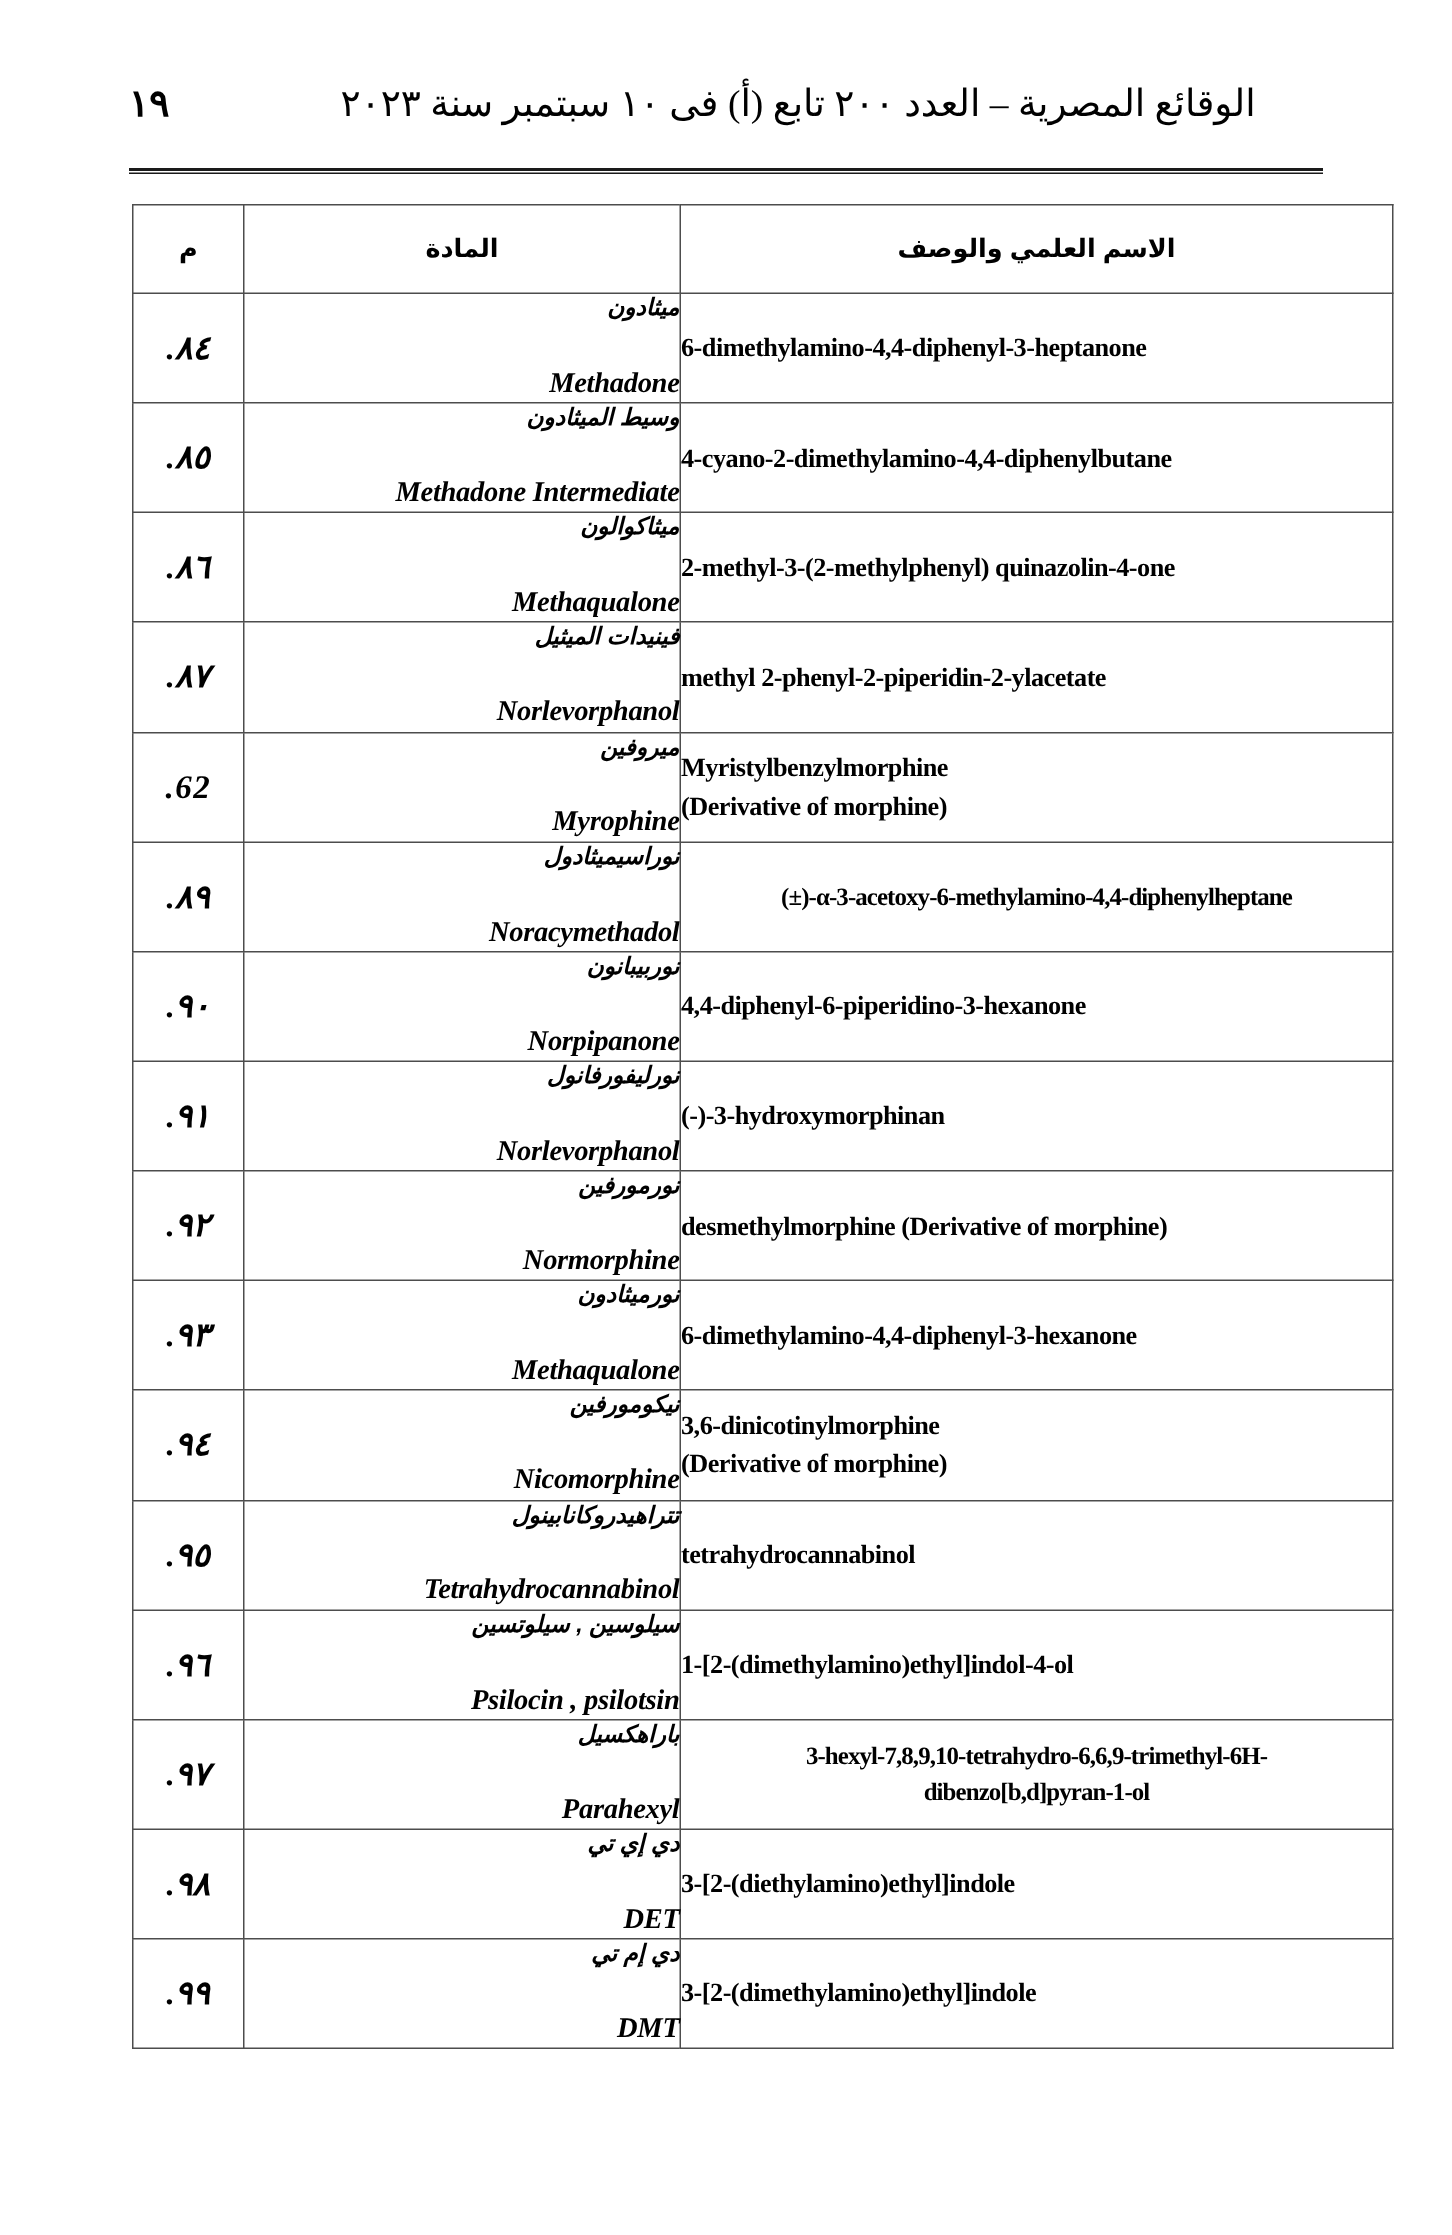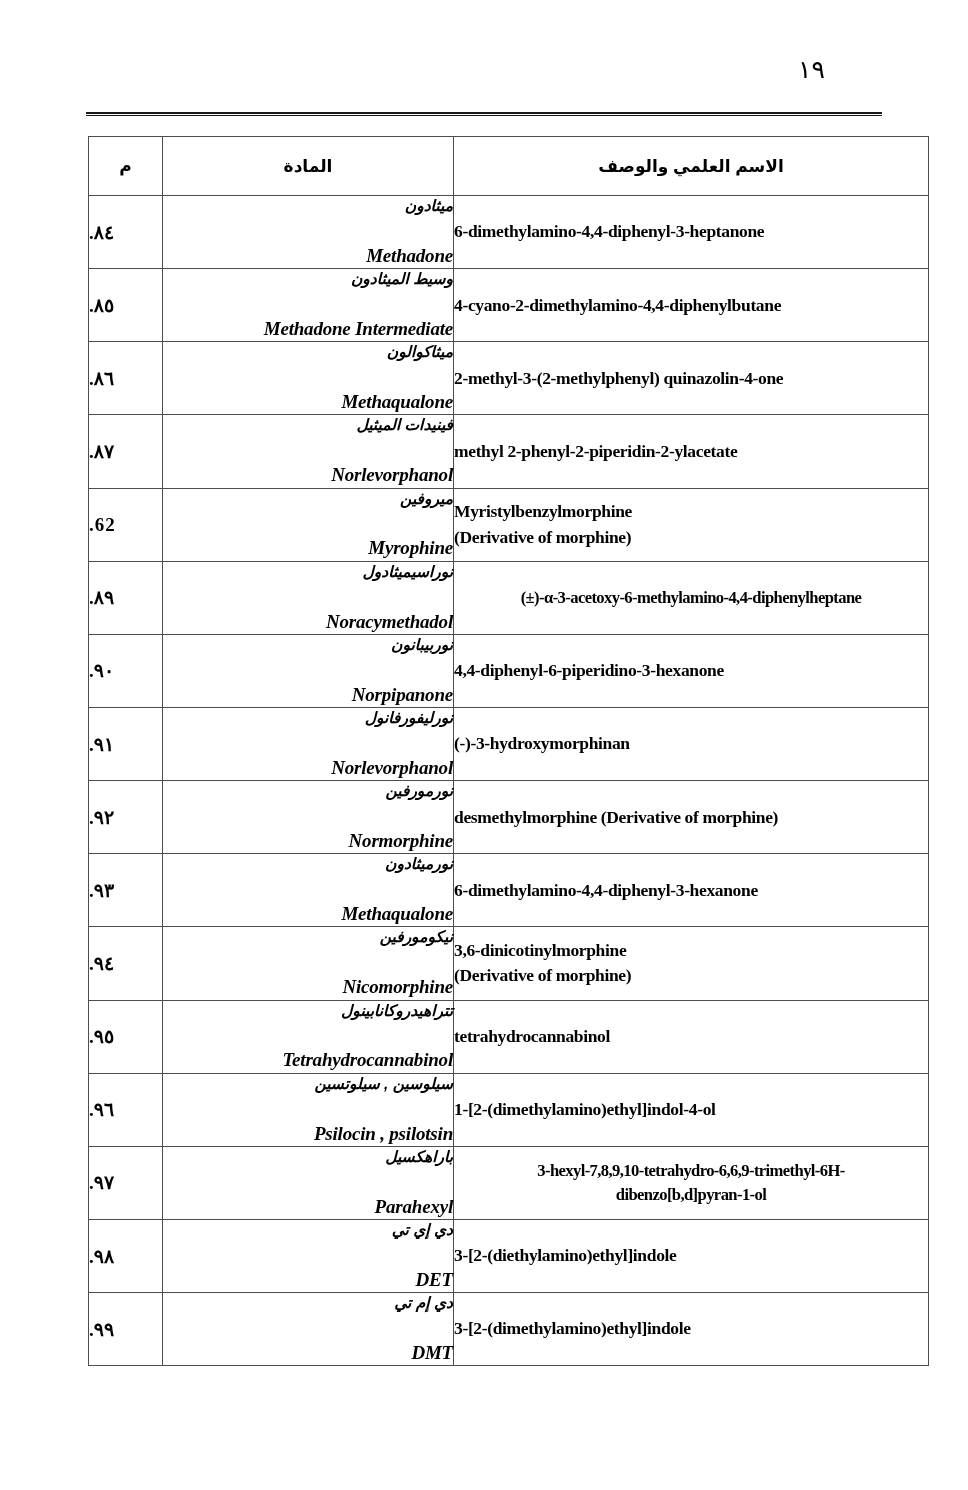--- a/index.html
+++ b/index.html
@@ -34,21 +34,21 @@
     font-weight: 400;
     letter-spacing: 0;
     white-space: nowrap;
     font-family: "Liberation Serif", "DejaVu Serif", serif;
   }
   .header-pageno {
     flex: 0 0 auto;
     width: 90px;
     text-align: left;
     font-size: 25px;
-    font-weight: 400;
+    font-weight: 700;
     padding-left: 6px;
   }
 
   
   .header-rule {
     position: absolute;
     top: 112px;
     left: 86px;
     width: 796px;
     height: 4px;
@@ -89,26 +89,27 @@
     font-size: 16px;
     font-family: "Liberation Sans", "DejaVu Sans", sans-serif;
     color: #000;
   }
   th.h-num   { font-size: 17px; }
   th.h-mat   { font-size: 17px; }
   th.h-sci   { font-size: 17px; }
 
   
   td.c-num {
-    text-align: left;
-    font-size: 19px;
+    text-align: center;
+    font-size: 22px;
     font-weight: 600;
     font-family: "Liberation Serif", "DejaVu Serif", serif;
     direction: rtl;
     letter-spacing: 1px;
+    font-style: italic;
   }
 
   
   td.c-mat {
     text-align: right;
     padding: 7px 6px 9px 6px;
     line-height: 1.28;
     font-style: italic;
   }
   .mat-ar {
@@ -145,20 +146,21 @@
   td.c-sci.tight { font-size: 16.6px; letter-spacing: -0.6px; text-align: center; }
 
   
   tr.r-1 td { height: 70px; }
   tr.r-2 td { height: 70px; }
 </style>
 </head>
 <body>
 
 <div class="page-header">
+  <div class="header-title">الوقائع المصرية – العدد ٢٠٠ تابع (أ) فى ١٠ سبتمبر سنة ٢٠٢٣</div>
   <div class="header-pageno">١٩</div>
 </div>
 <div class="header-rule"></div>
 
 <div class="table-wrap">
   <table class="drug-table">
     <colgroup>
       <col class="col-sci">
       <col class="col-mat">
       <col class="col-num">

